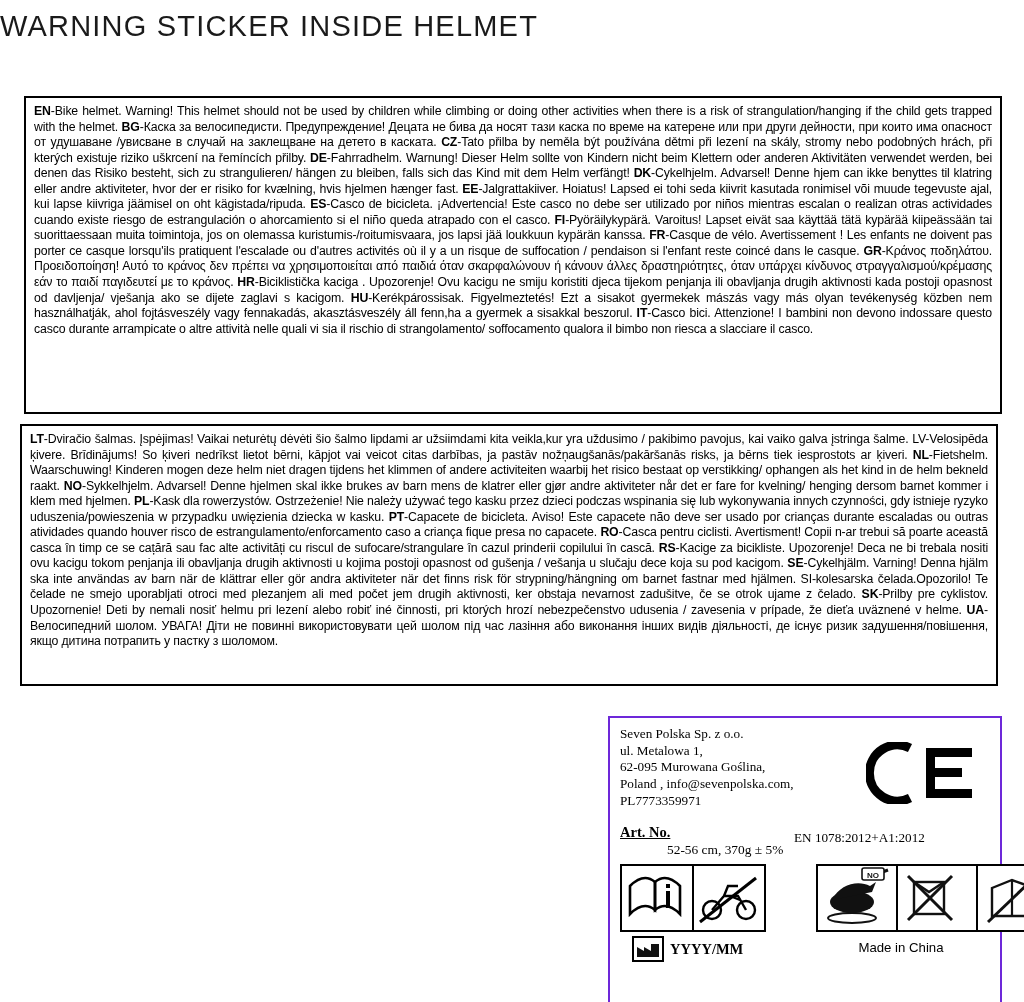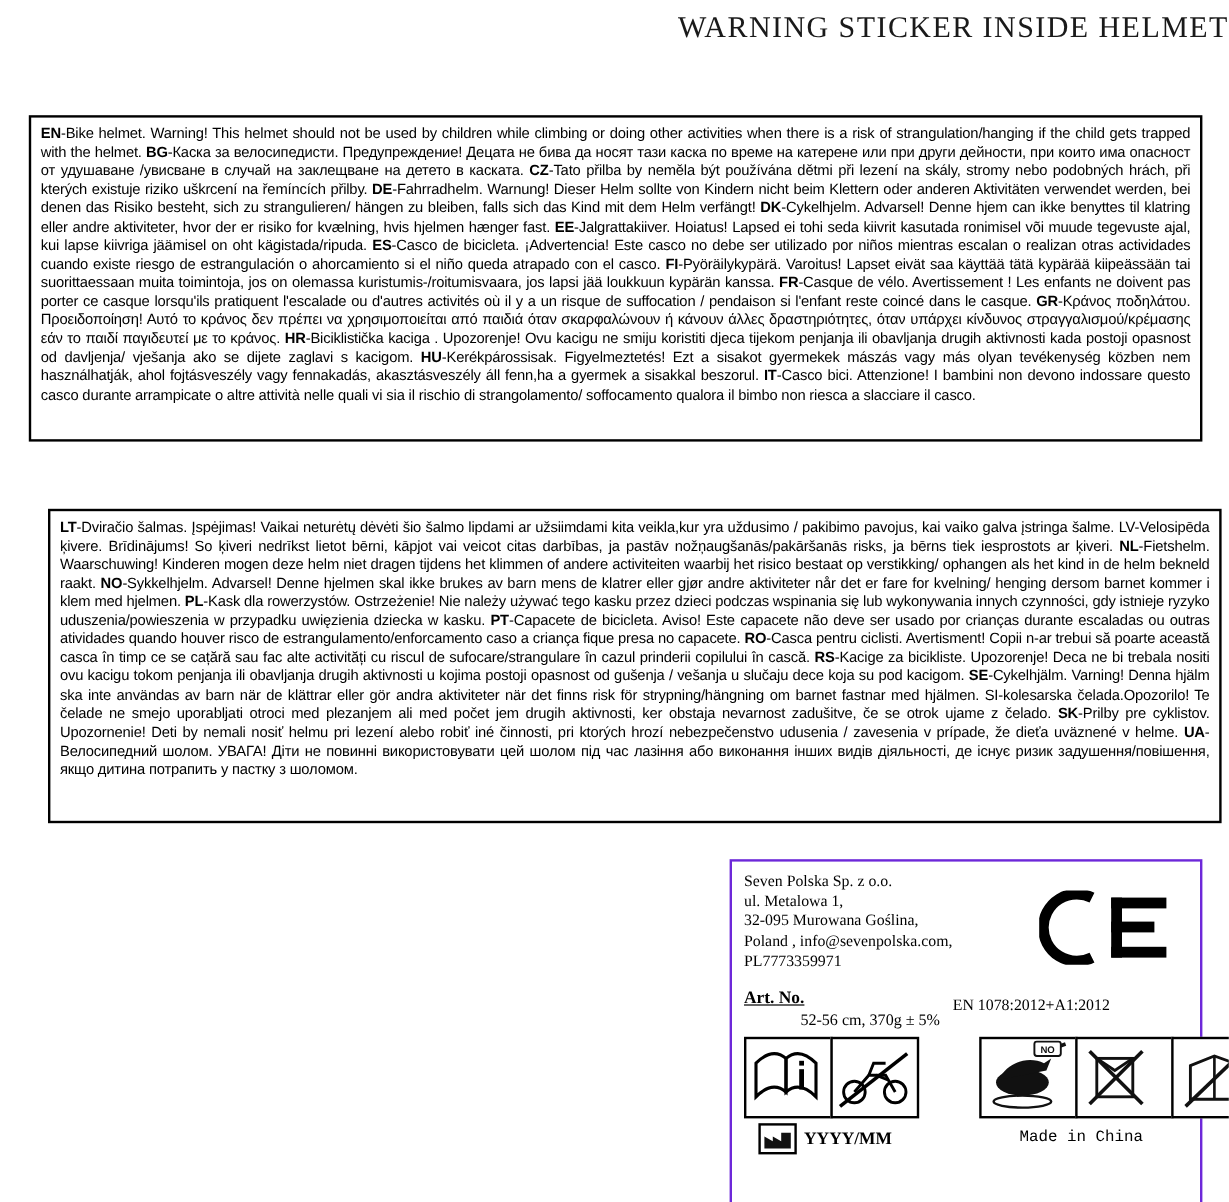--- a/index.html
+++ b/index.html
@@ -18,23 +18,23 @@
   #page {
     position: relative;
     width: 1024px;
     height: 1002px;
   }
   .title {
     position: absolute;
     left: 0;
     top: 10px;
     width: 1024px;
-    text-align: right;
-    font-family: Liberation Serif, serif;
-    font-size: 25px;
+    text-align: left;
+    font-family: Liberation Sans, sans-serif;
+    font-size: 29px;
     letter-spacing: 1.2px;
     color: #1a1a1a;
     font-weight: 400;
   }
   .block {
     position: absolute;
     border: 2px solid #000000;
     box-sizing: border-box;
     padding: 6px 8px 6px 8px;
   }
@@ -42,24 +42,24 @@
     font-size: 12.3px;
     line-height: 1.265;
     text-align: justify;
     text-justify: inter-word;
     letter-spacing: -0.15px;
   }
   #block1 {
     left: 24px;
     top: 96px;
     width: 978px;
-    height: 272px;
+    height: 318px;
   }
   #block2 {
-    left: 40px;
+    left: 20px;
     top: 424px;
     width: 978px;
     height: 262px;
   }
   .block b { font-weight: bold; }
 
   
   #panel {
     position: absolute;
     left: 608px;
@@ -138,21 +138,21 @@
     background: #fff;
   }
   .pbox-w svg { position: absolute; left: 0; top: 0; }
 
   .made-in {
     position: absolute;
     left: 206px;
     top: 222px;
     width: 170px;
     text-align: center;
-    font-family: Liberation Mono, monospace;
+    font-family: Liberation Sans, sans-serif;
     font-size: 13.2px;
   }
 
   .date-row {
     position: absolute;
     left: 10px;
     top: 218px;
     display: flex;
     align-items: center;
     margin-left: 12px;
@@ -185,21 +185,21 @@
 
   <div class="block" id="block2">
     <div class="inner"><b>LT</b>-Dviračio šalmas. Įspėjimas! Vaikai neturėtų dėvėti šio šalmo lipdami ar užsiimdami kita veikla,kur yra uždusimo / pakibimo pavojus, kai vaiko galva įstringa šalme. LV-Velosipēda ķivere. Brīdinājums! So ķiveri nedrīkst lietot bērni, kāpjot vai veicot citas darbības, ja pastāv nožņaugšanās/pakāršanās risks, ja bērns tiek iesprostots ar ķiveri. <b>NL</b>-Fietshelm. Waarschuwing! Kinderen mogen deze helm niet dragen tijdens het klimmen of andere activiteiten waarbij het risico bestaat op verstikking/ ophangen als het kind in de helm bekneld raakt. <b>NO</b>-Sykkelhjelm. Advarsel! Denne hjelmen skal ikke brukes av barn mens de klatrer eller gjør andre aktiviteter når det er fare for kvelning/ henging dersom barnet kommer i klem med hjelmen. <b>PL</b>-Kask dla rowerzystów. Ostrzeżenie! Nie należy używać tego kasku przez dzieci podczas wspinania się lub wykonywania innych czynności, gdy istnieje ryzyko uduszenia/powieszenia w przypadku uwięzienia dziecka w kasku. <b>PT</b>-Capacete de bicicleta. Aviso! Este capacete não deve ser usado por crianças durante escaladas ou outras atividades quando houver risco de estrangulamento/enforcamento caso a criança fique presa no capacete. <b>RO</b>-Casca pentru ciclisti. Avertisment! Copii n-ar trebui să poarte această casca în timp ce se cațără sau fac alte activități cu riscul de sufocare/strangulare în cazul prinderii copilului în cască. <b>RS</b>-Kacige za bicikliste. Upozorenje! Deca ne bi trebala nositi ovu kacigu tokom penjanja ili obavljanja drugih aktivnosti u kojima postoji opasnost od gušenja / vešanja u slučaju dece koja su pod kacigom. <b>SE</b>-Cykelhjälm. Varning! Denna hjälm ska inte användas av barn när de klättrar eller gör andra aktiviteter när det finns risk för strypning/hängning om barnet fastnar med hjälmen. SI-kolesarska čelada.Opozorilo! Te čelade ne smejo uporabljati otroci med plezanjem ali med počet jem drugih aktivnosti, ker obstaja nevarnost zadušitve, če se otrok ujame z čelado. <b>SK</b>-Prilby pre cyklistov. Upozornenie! Deti by nemali nosiť helmu pri lezení alebo robiť iné činnosti, pri ktorých hrozí nebezpečenstvo udusenia / zavesenia v prípade, že dieťa uväznené v helme. <b>UA</b>-Велосипедний шолом. УВАГА! Діти не повинні використовувати цей шолом під час лазіння або виконання інших видів діяльності, де існує ризик задушення/повішення, якщо дитина потрапить у пастку з шоломом.</div>
   </div>
 
   <div id="panel">
 
     <div class="addr">
       <div>Seven Polska Sp. z o.o.</div>
       <div>ul. Metalowa 1,</div>
-      <div>32-095 Murowana Goślina,</div>
+      <div>62-095 Murowana Goślina,</div>
       <div>Poland ,  info@sevenpolska.com,</div>
       <div>PL7773359971</div>
     </div>
 
     <div class="ce-mark">
       <svg width="120" height="62" viewBox="0 0 120 62">
         <path d="M44 6 A28 28 0 1 0 44 56" fill="none" stroke="#000" stroke-width="9"></path>
         <rect x="60" y="6" width="46" height="9" fill="#000"></rect>
         <rect x="60" y="26" width="36" height="9" fill="#000"></rect>
         <rect x="60" y="47" width="46" height="9" fill="#000"></rect>

